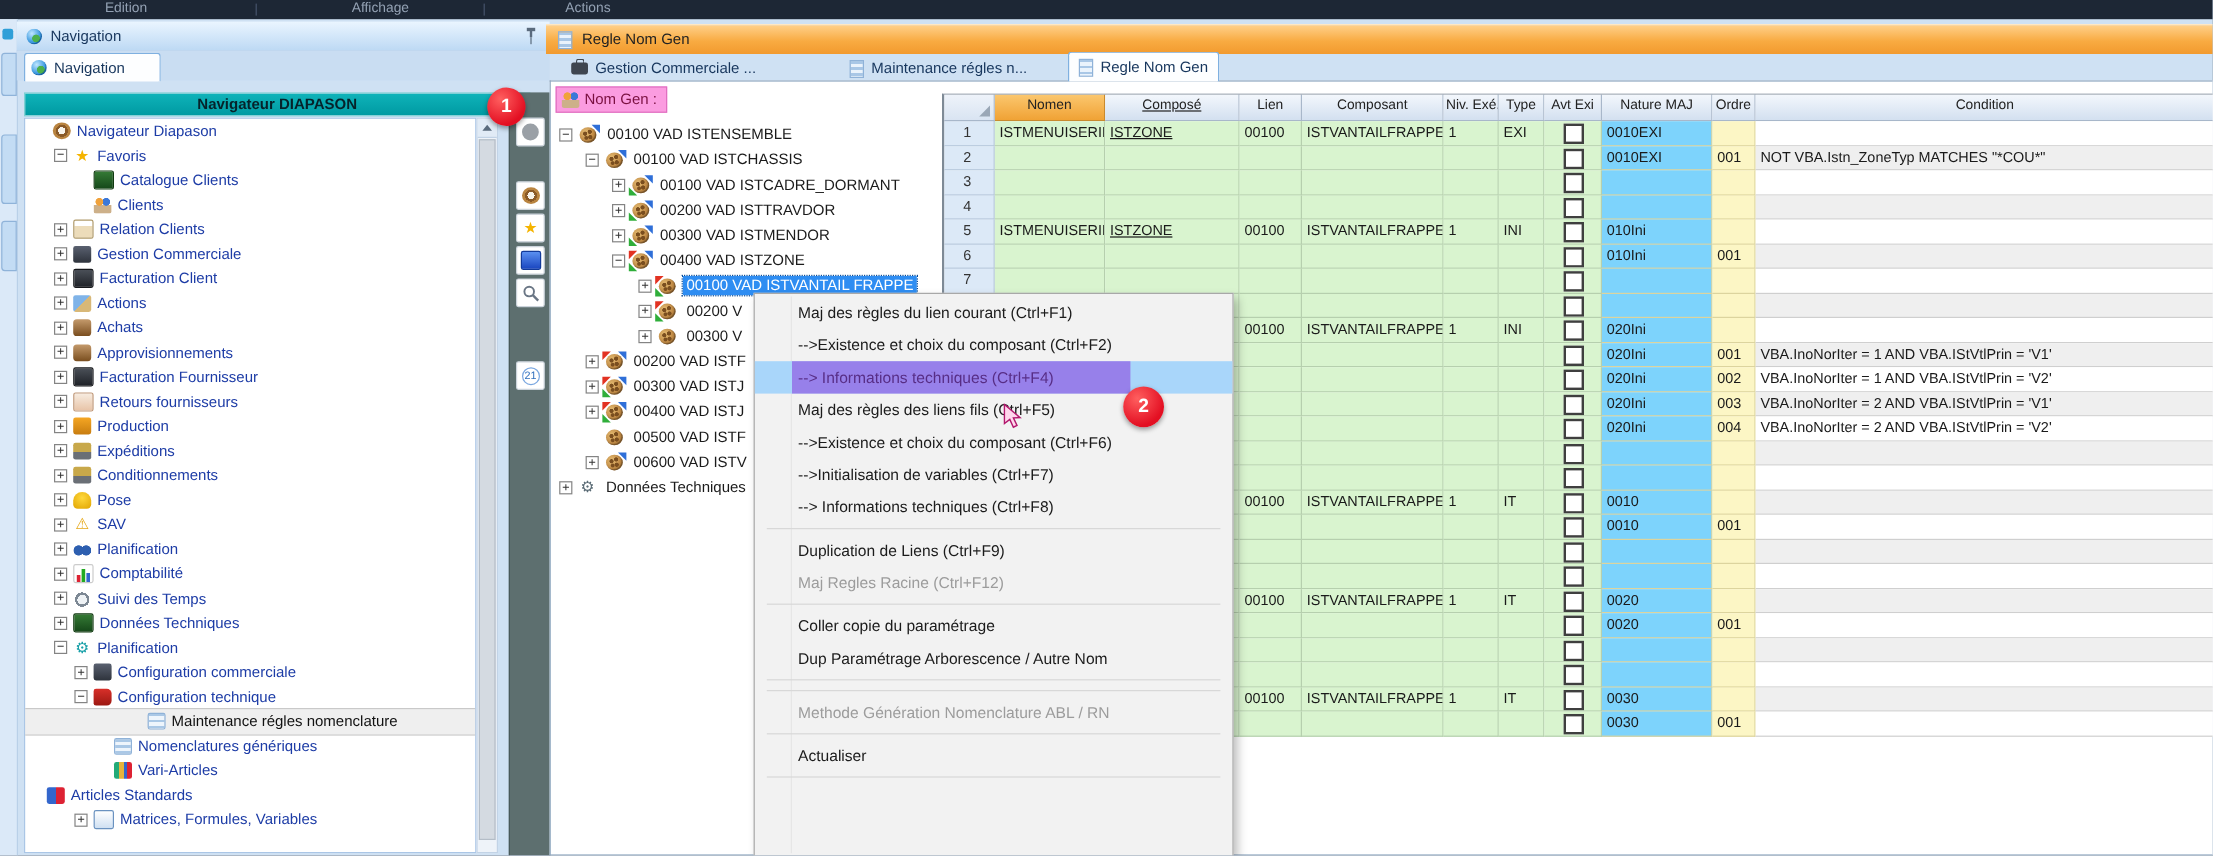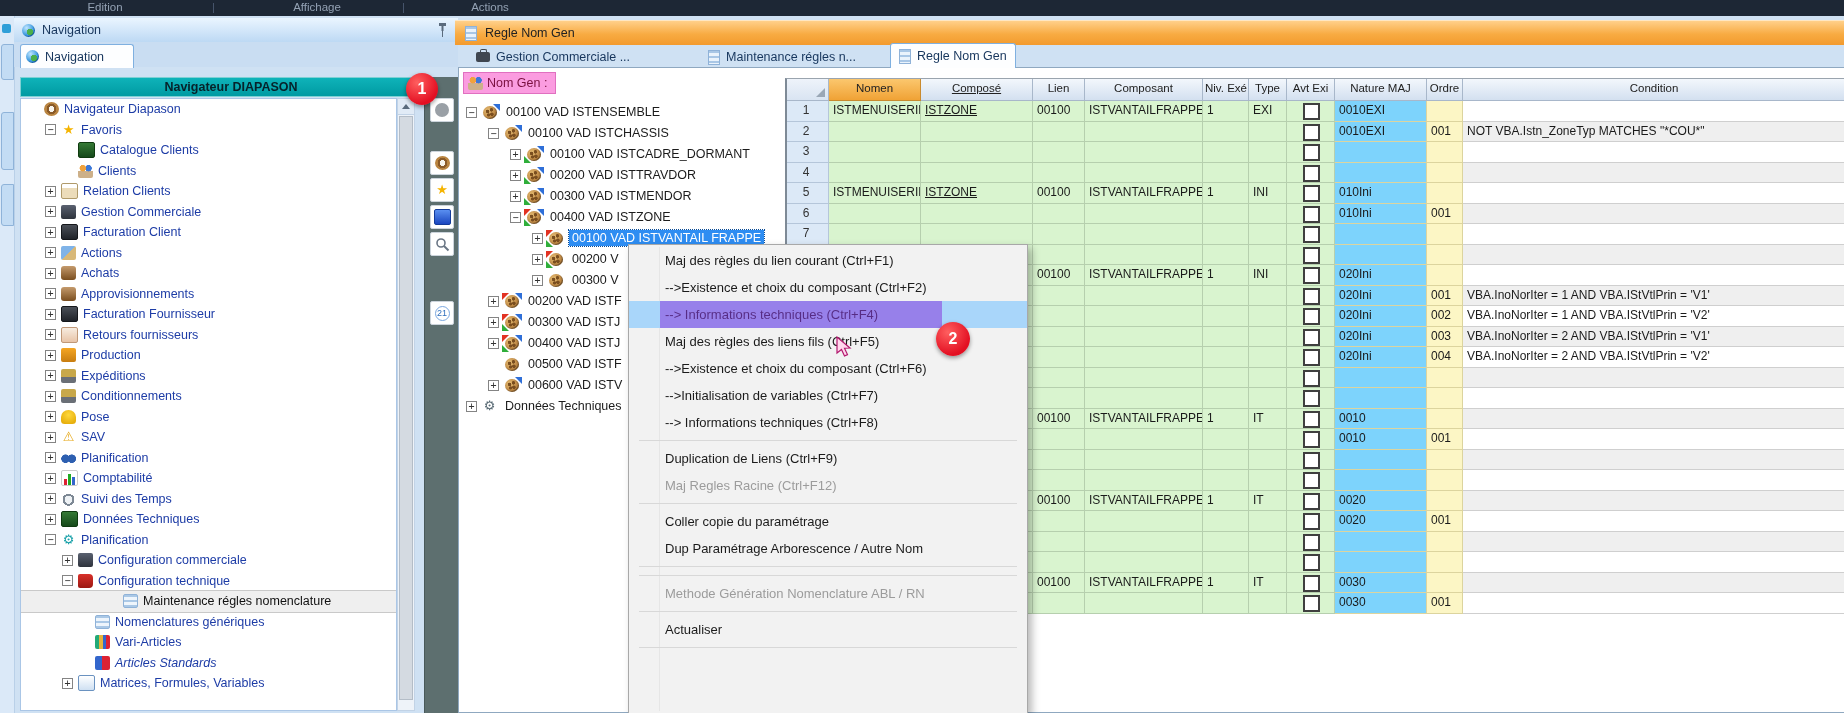--- a/index.html
+++ b/index.html
@@ -344,21 +344,21 @@
       <div class="sb-row" style="padding-left: 56px;">
         <span class="exp-slot"></span>
         <span class="ci ladder-icon"></span>
         <span>Nomenclatures génériques</span>
       </div>
       <div class="sb-row" style="padding-left: 56px;">
         <span class="exp-slot"></span>
         <span class="ci books-icon"></span>
         <span>Vari-Articles</span>
       </div>
-      <div class="sb-row" style="padding-left: 56px; font-style: italic;">
+      <div class="sb-row" style="">
         <span class="exp-slot"></span>
         <span class="ci book2-icon"></span>
         <span>Articles Standards</span>
       </div>
       <div class="sb-row" style="padding-left: 39px;">
         <span class="exp-slot">
           <span class="expander">+</span>
         </span>
         <span class="ci matrix-icon"></span>
         <span>Matrices, Formules, Variables</span>

